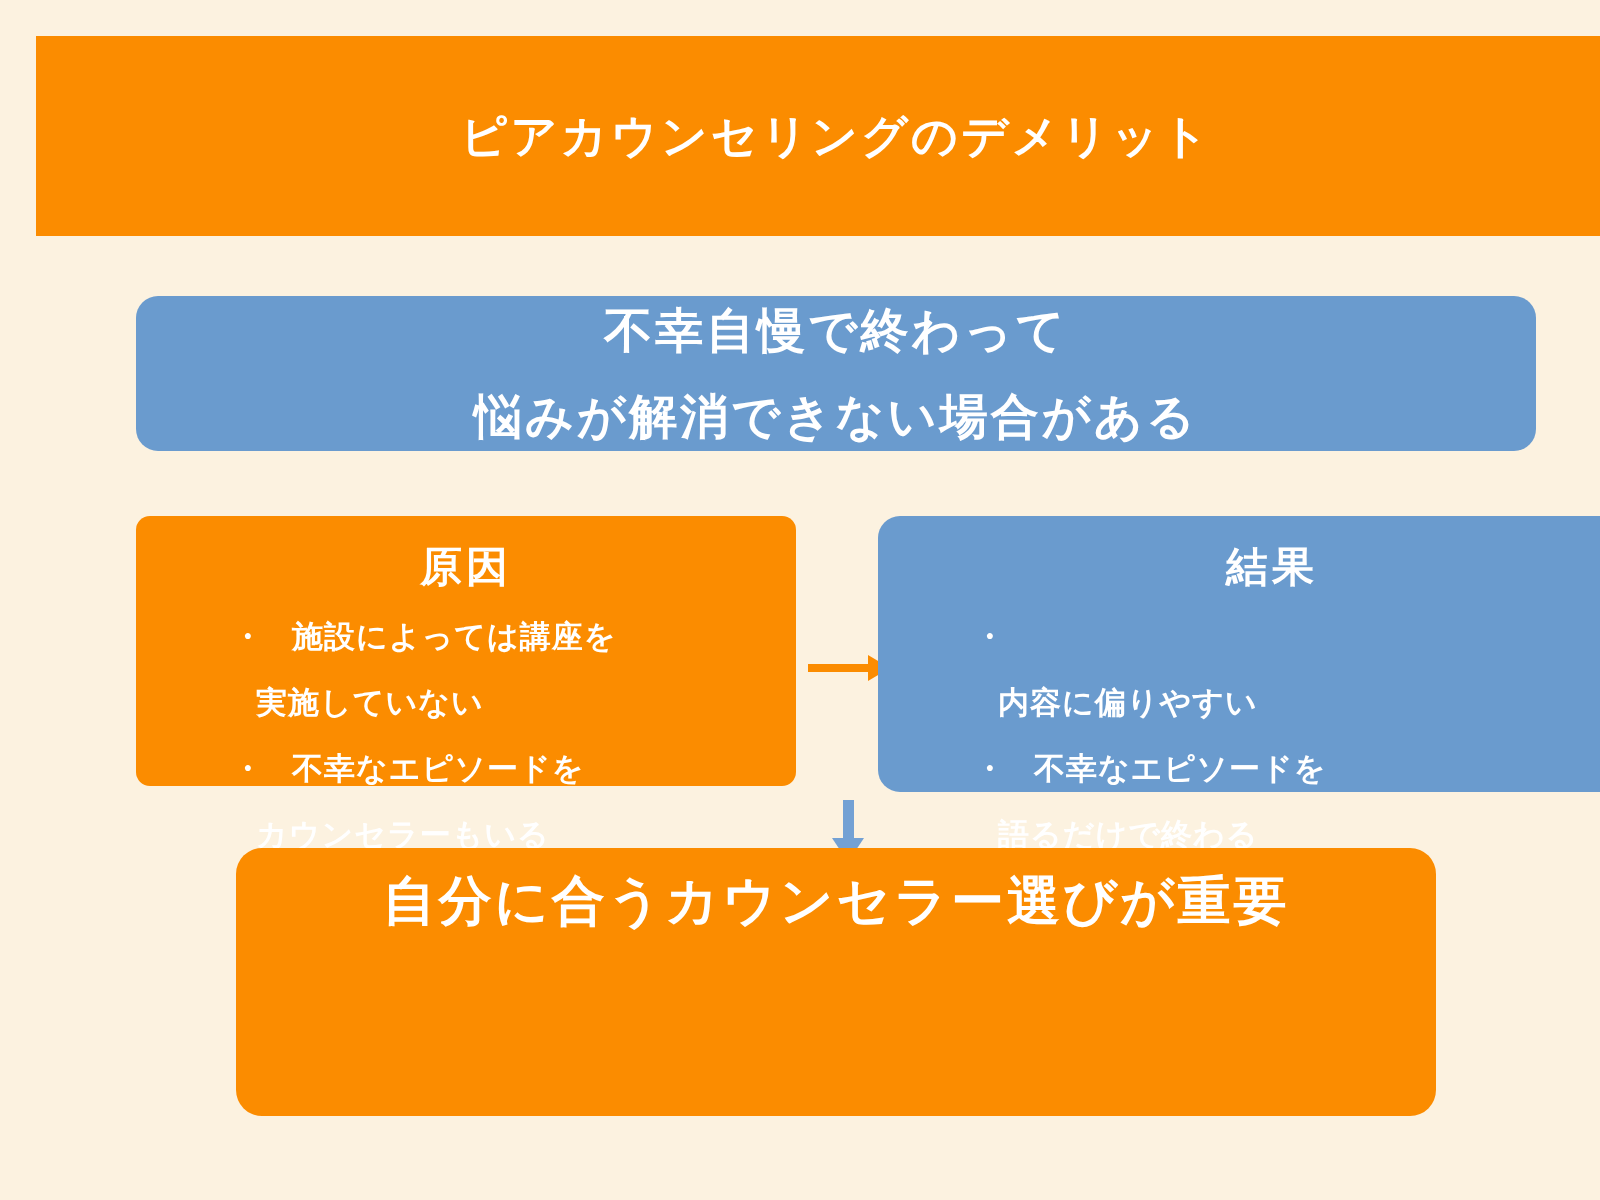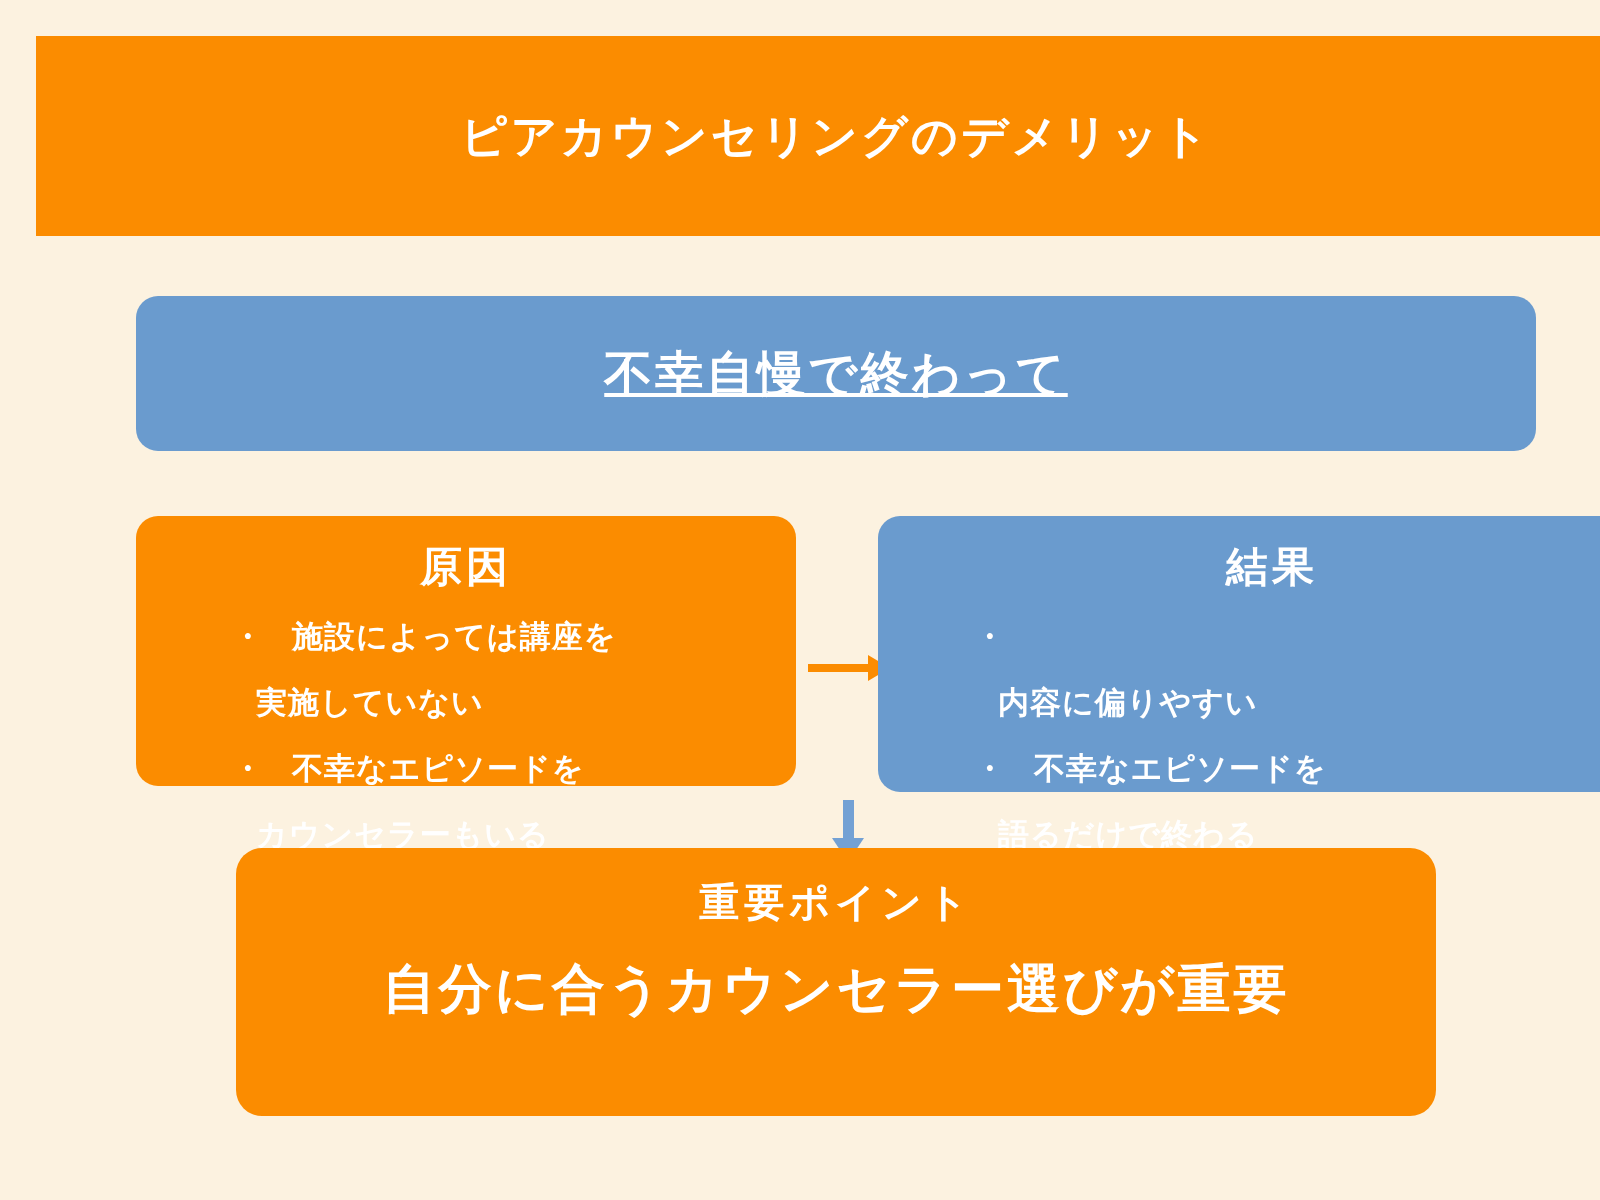--- a/index.html
+++ b/index.html
@@ -35,30 +35,29 @@
   
   .summary-box {
     position: absolute; left: 100px; top: 260px;
     width: 1400px; height: 155px;
     background: var(--blue);
     border-radius: 22px;
     display: flex; flex-direction: column;
     align-items: center; justify-content: center;
     gap: 8px;
     text-align: center;
-    text-decoration: underline;
   }
   .summary-box .s-line { font-size: 48px; line-height: 1.12; letter-spacing: 3px; }
 
   
   .mid-box {
     position: absolute; top: 480px;
     border-radius: 22px;
   }
-  .cause-box  { left: 100px; width: 660px; height: 270px; background: var(--orange); }
+  .cause-box  { left: 100px; width: 660px; height: 270px; background: var(--orange); border-radius: 14px; }
   .result-box { left: 842px; width: 788px; height: 276px; background: var(--blue); }
 
   .mid-title {
     margin-top: 28px;
     text-align: center;
     font-size: 42px;
     letter-spacing: 4px;
     line-height: 1.1;
   }
   .bullets { margin-top: 14px; padding-left: 48px; padding-right: 20px; font-size: 31px; letter-spacing: 1px; }
@@ -110,20 +109,21 @@
 </style>
 </head>
 <body>
 
 <div class="header">
   <div class="h-line">ピアカウンセリングのデメリット</div>
 </div>
 
 <div class="summary-box">
   <div class="s-line">不幸自慢で終わって</div>
+  <div class="s-line">悩みが解消できない場合がある</div>
 </div>
 
 <div class="mid-box cause-box">
   <div class="mid-title">原因</div>
   <div class="bullets">
     <div class="bullet">
       <div class="b-line">
         <span class="dot">・</span>
         <span>施設によっては講座を</span>
       </div>
@@ -162,15 +162,14 @@
     </div>
   </div>
 </div>
 
 <div class="v-arrow">
   <div class="stem"></div>
   <div class="head"></div>
 </div>
 
 <div class="point-box">
-  <div class="point-title">重要ポイント</div>
   <div class="point-subtitle">自分に合うカウンセラー選びが重要</div>
 </div>
 
 </body></html>

